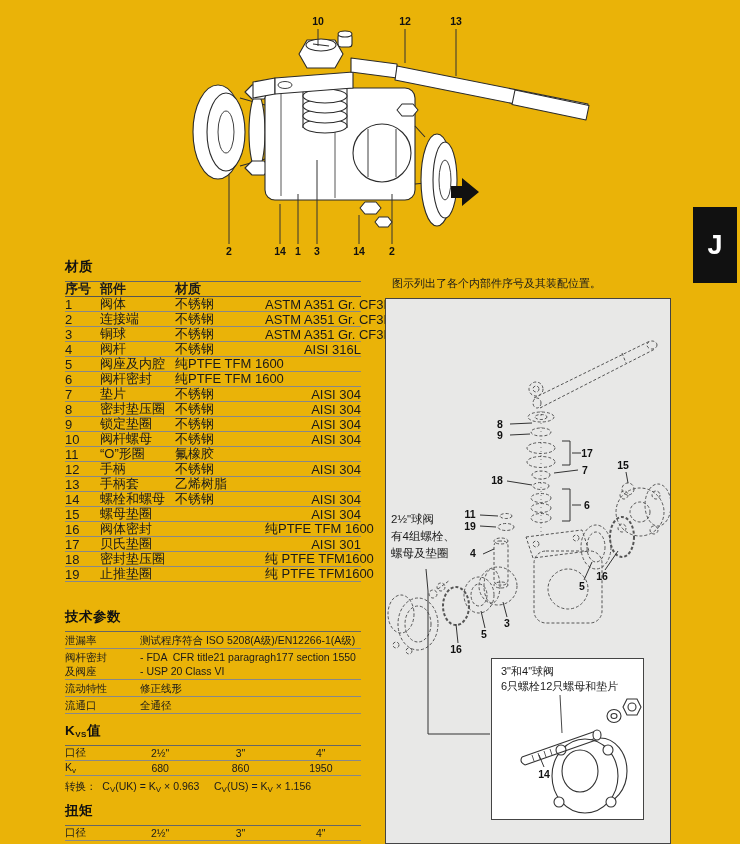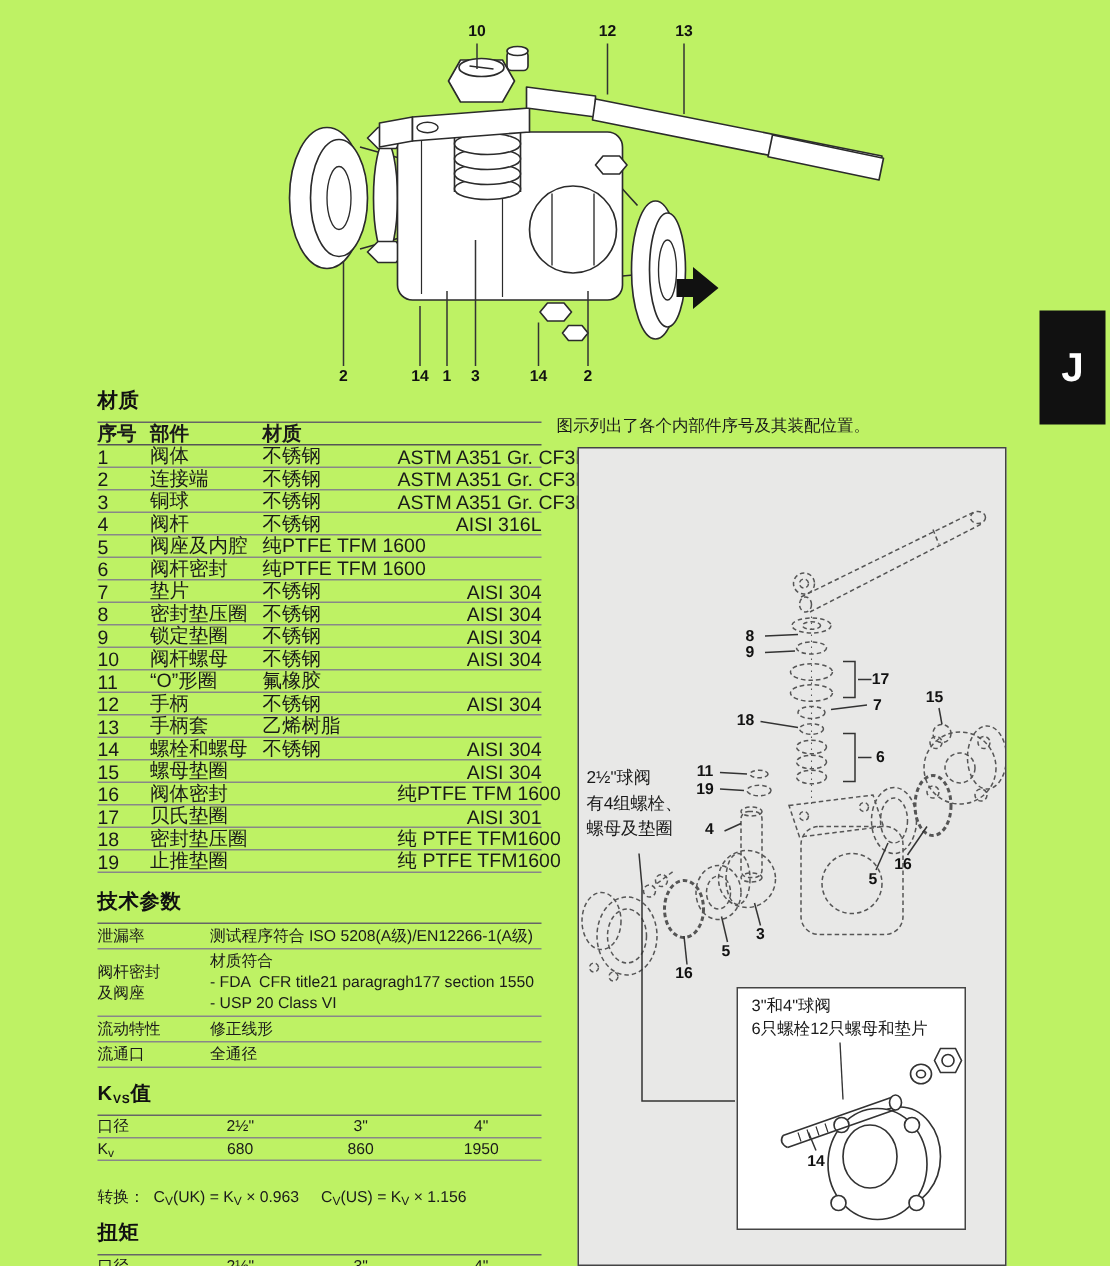--- a/index.html
+++ b/index.html
@@ -1,56 +1,56 @@
 <!DOCTYPE html>
 <html><head>
 <meta charset="utf-8">
 <style>
   html,body{margin:0;padding:0;}
-  #page{position:relative;width:740px;height:844px;background:#bef264;overflow:hidden;
+  #page{position:relative;width:740px;height:844px;background:#eab308;overflow:hidden;
         font-family:"Liberation Sans","DejaVu Sans",sans-serif;color:#1a1a1a;}
 
   
   #left-col{position:absolute;left:65px;top:258px;width:296px;}
   .sec-title{font-size:13.5px;font-weight:bold;color:#111;margin:0 0 5px 0;letter-spacing:.5px;}
   .sub{font-size:8px;vertical-align:-2px;font-weight:inherit;text-align:right;}
 
   .mtable{width:100%;border-top:1px solid #666;}
   .mrow{display:flex;align-items:center;height:14px;border-bottom:1px solid #888;font-size:13px;white-space:nowrap;}
   .mrow.mhead{font-weight:bold;border-bottom:1px solid #555;}
   .mc1{width:35px;flex:none;}
   .mc2{width:75px;flex:none;}
   .mc3{width:90px;flex:none;}
   .mc4{flex:1;text-align:right;}
 
   .ptable{width:100%;border-top:1px solid #666;margin-top:1px;}
   .prow{display:flex;border-bottom:1px solid #888;font-size:10.5px;padding:1px 0;}
-  .plabel{width:75px;flex:none;display:flex;flex-direction:column;justify-content:center;}
+  .plabel{width:75px;flex:none;display:flex;flex-direction:column;justify-content:flex-end;}
   .pval{flex:1;}
   .plabel div,.pval div{height:14px;line-height:14px;white-space:pre;}
 
   .stable{width:100%;border-top:1px solid #666;}
   .srow{display:flex;align-items:center;height:14px;border-bottom:1px solid #888;font-size:10.5px;}
   .sl{width:55px;flex:none;}
   .scol{flex:1;text-align:center;}
-  #kvs-conversion{font-size:10.5px;margin-top:17px;white-space:pre;}
-  .gap-md{margin-top:10px;}
+  #kvs-conversion{font-size:10.5px;margin-top:4px;white-space:pre;}
+  .gap-md{margin-top:26px;}
   .gap-sm{margin-top:8px;}
 
   
   #top-figure{position:absolute;left:185px;top:8px;width:420px;height:250px;}
   .callout-layer{position:absolute;left:0;top:0;right:0;bottom:0;pointer-events:none;}
   .callout{position:absolute;transform:translate(-50%,-50%);font-size:10.5px;font-weight:bold;color:#111;white-space:nowrap;}
 
   
   #j-tab{position:absolute;left:693px;top:207px;width:44px;height:76px;background:#111;color:#fff;
          display:flex;align-items:center;justify-content:center;font-size:27px;font-weight:bold;}
 
   
-  #panel-caption{position:absolute;left:371px;top:276px;font-size:11px;}
+  #panel-caption{position:absolute;left:392px;top:276px;font-size:11px;}
   #exploded-panel{position:absolute;left:385px;top:298px;width:286px;height:546px;background:#e8e8e7;
                   border:1px solid #444;box-sizing:border-box;}
   #label-25{position:absolute;left:5px;top:212px;font-size:11.5px;line-height:17px;}
   #inset-box{position:absolute;left:105px;top:359px;width:153px;height:162px;background:#fff;border:1px solid #444;box-sizing:border-box;}
   #inset-text{position:absolute;left:9px;top:5px;font-size:11px;line-height:15px;}
 </style>
 </head>
 <body>
 
 <div id="page">
@@ -268,21 +268,20 @@
           <div class="pval">
             <div>测试程序符合 ISO 5208(A级)/EN12266-1(A级)</div>
           </div>
         </div>
         <div class="prow">
           <div class="plabel">
             <div>阀杆密封</div>
             <div>及阀座</div>
           </div>
           <div class="pval">
-            <div>材质符合</div>
             <div>- FDA  CFR title21 paragragh177 section 1550</div>
             <div>- USP 20 Class VI</div>
           </div>
         </div>
         <div class="prow">
           <div class="plabel">
             <div>流动特性</div>
           </div>
           <div class="pval">
             <div>修正线形</div>

